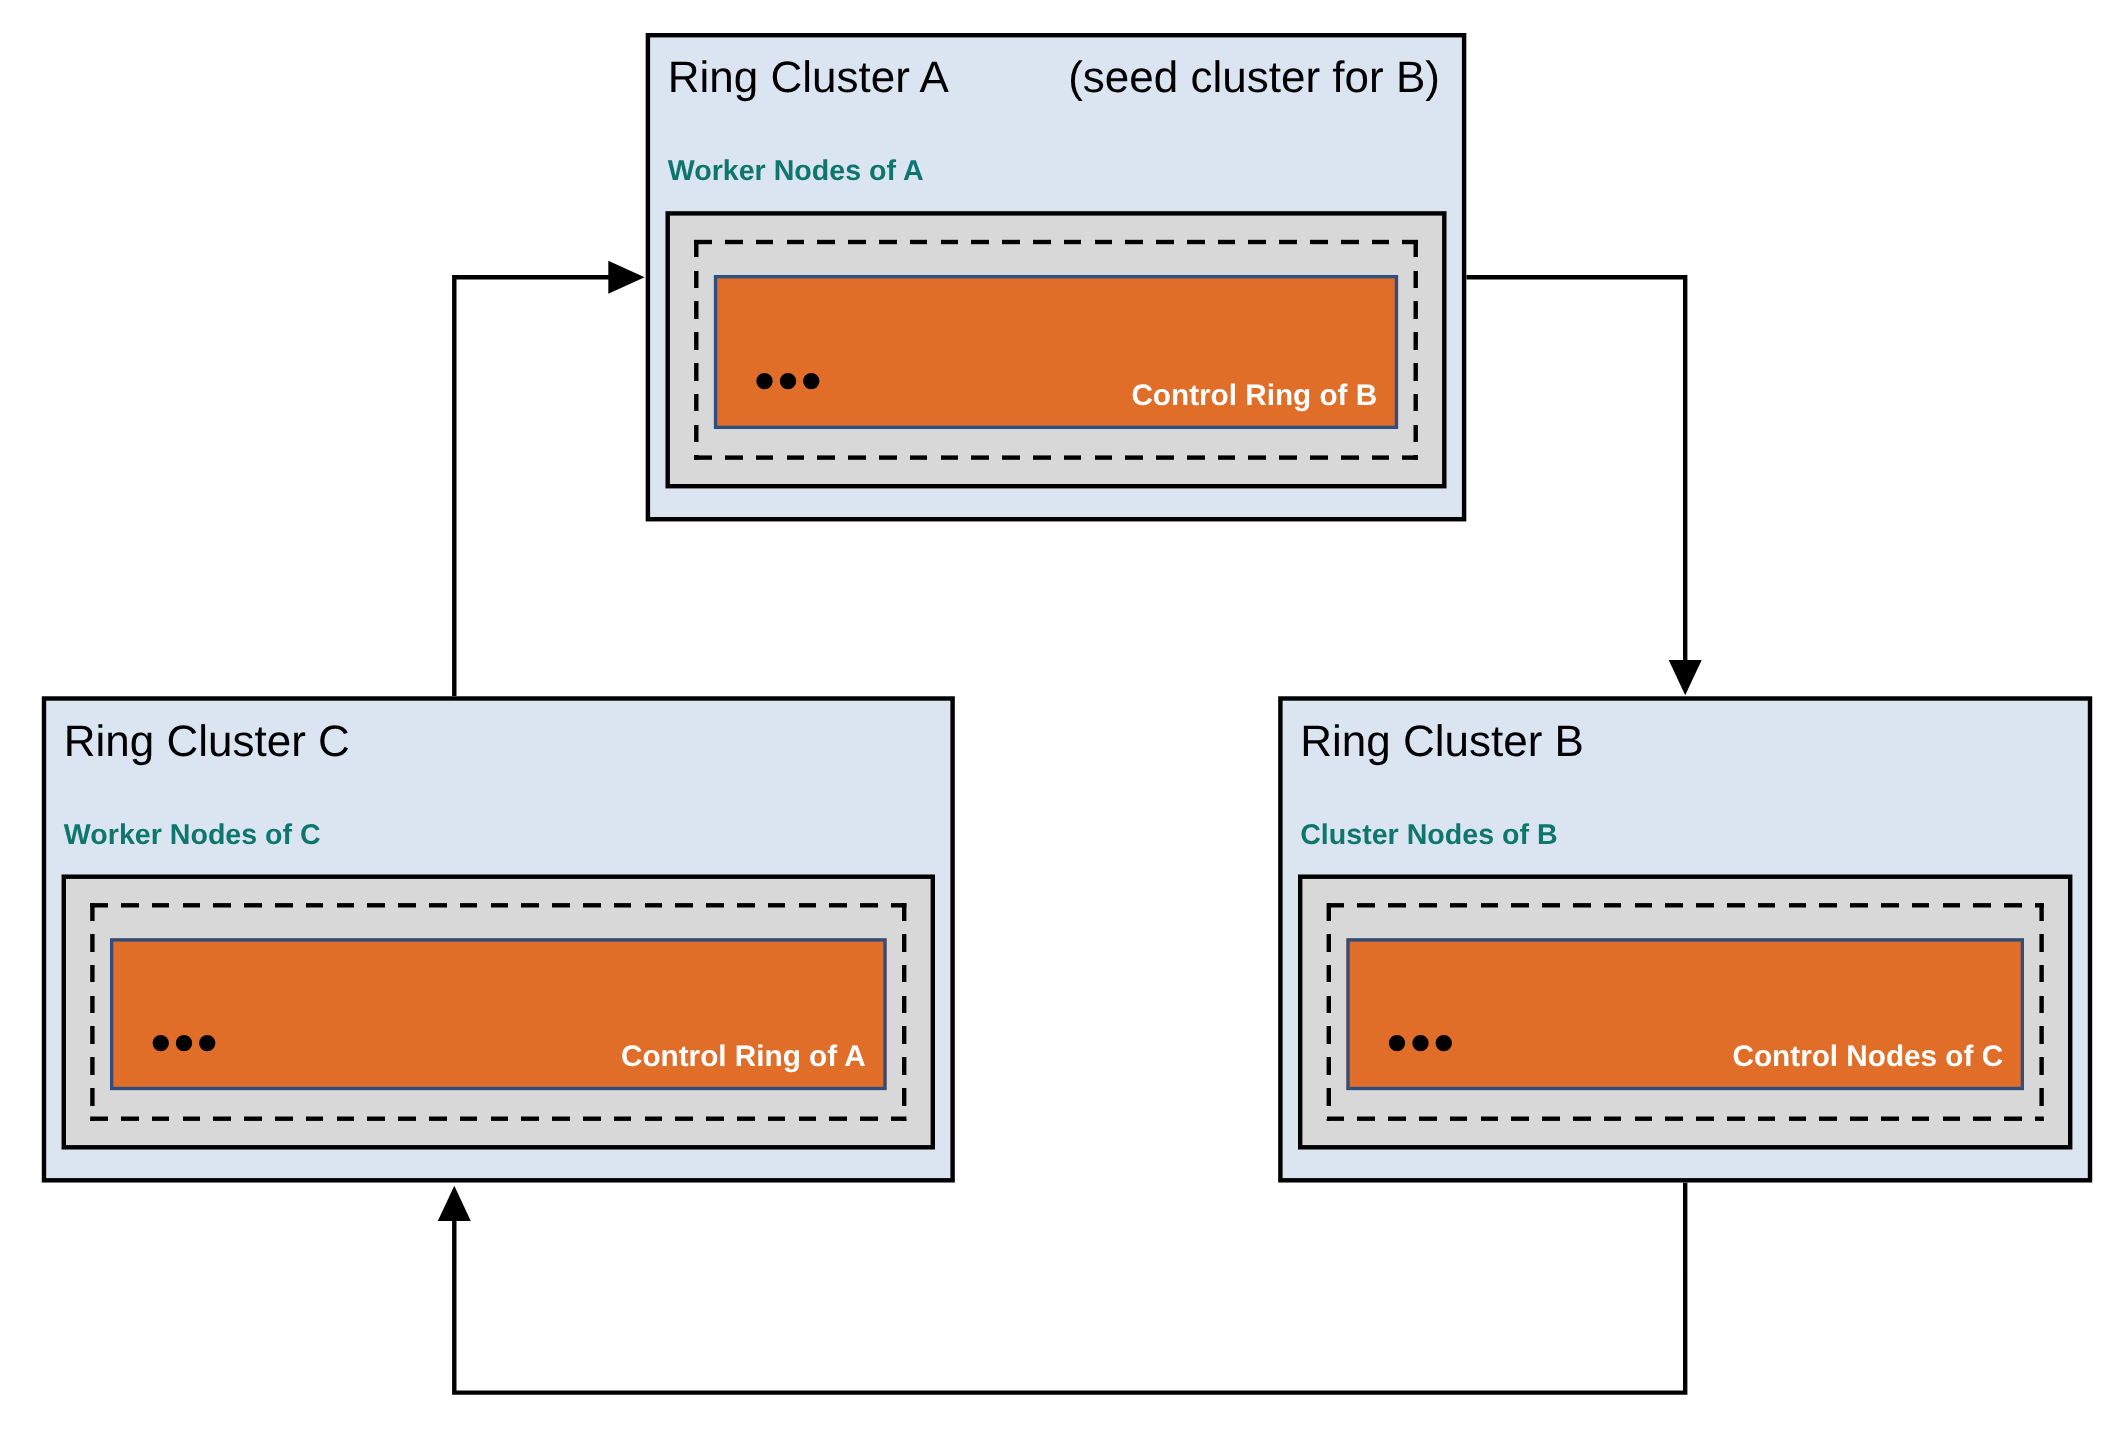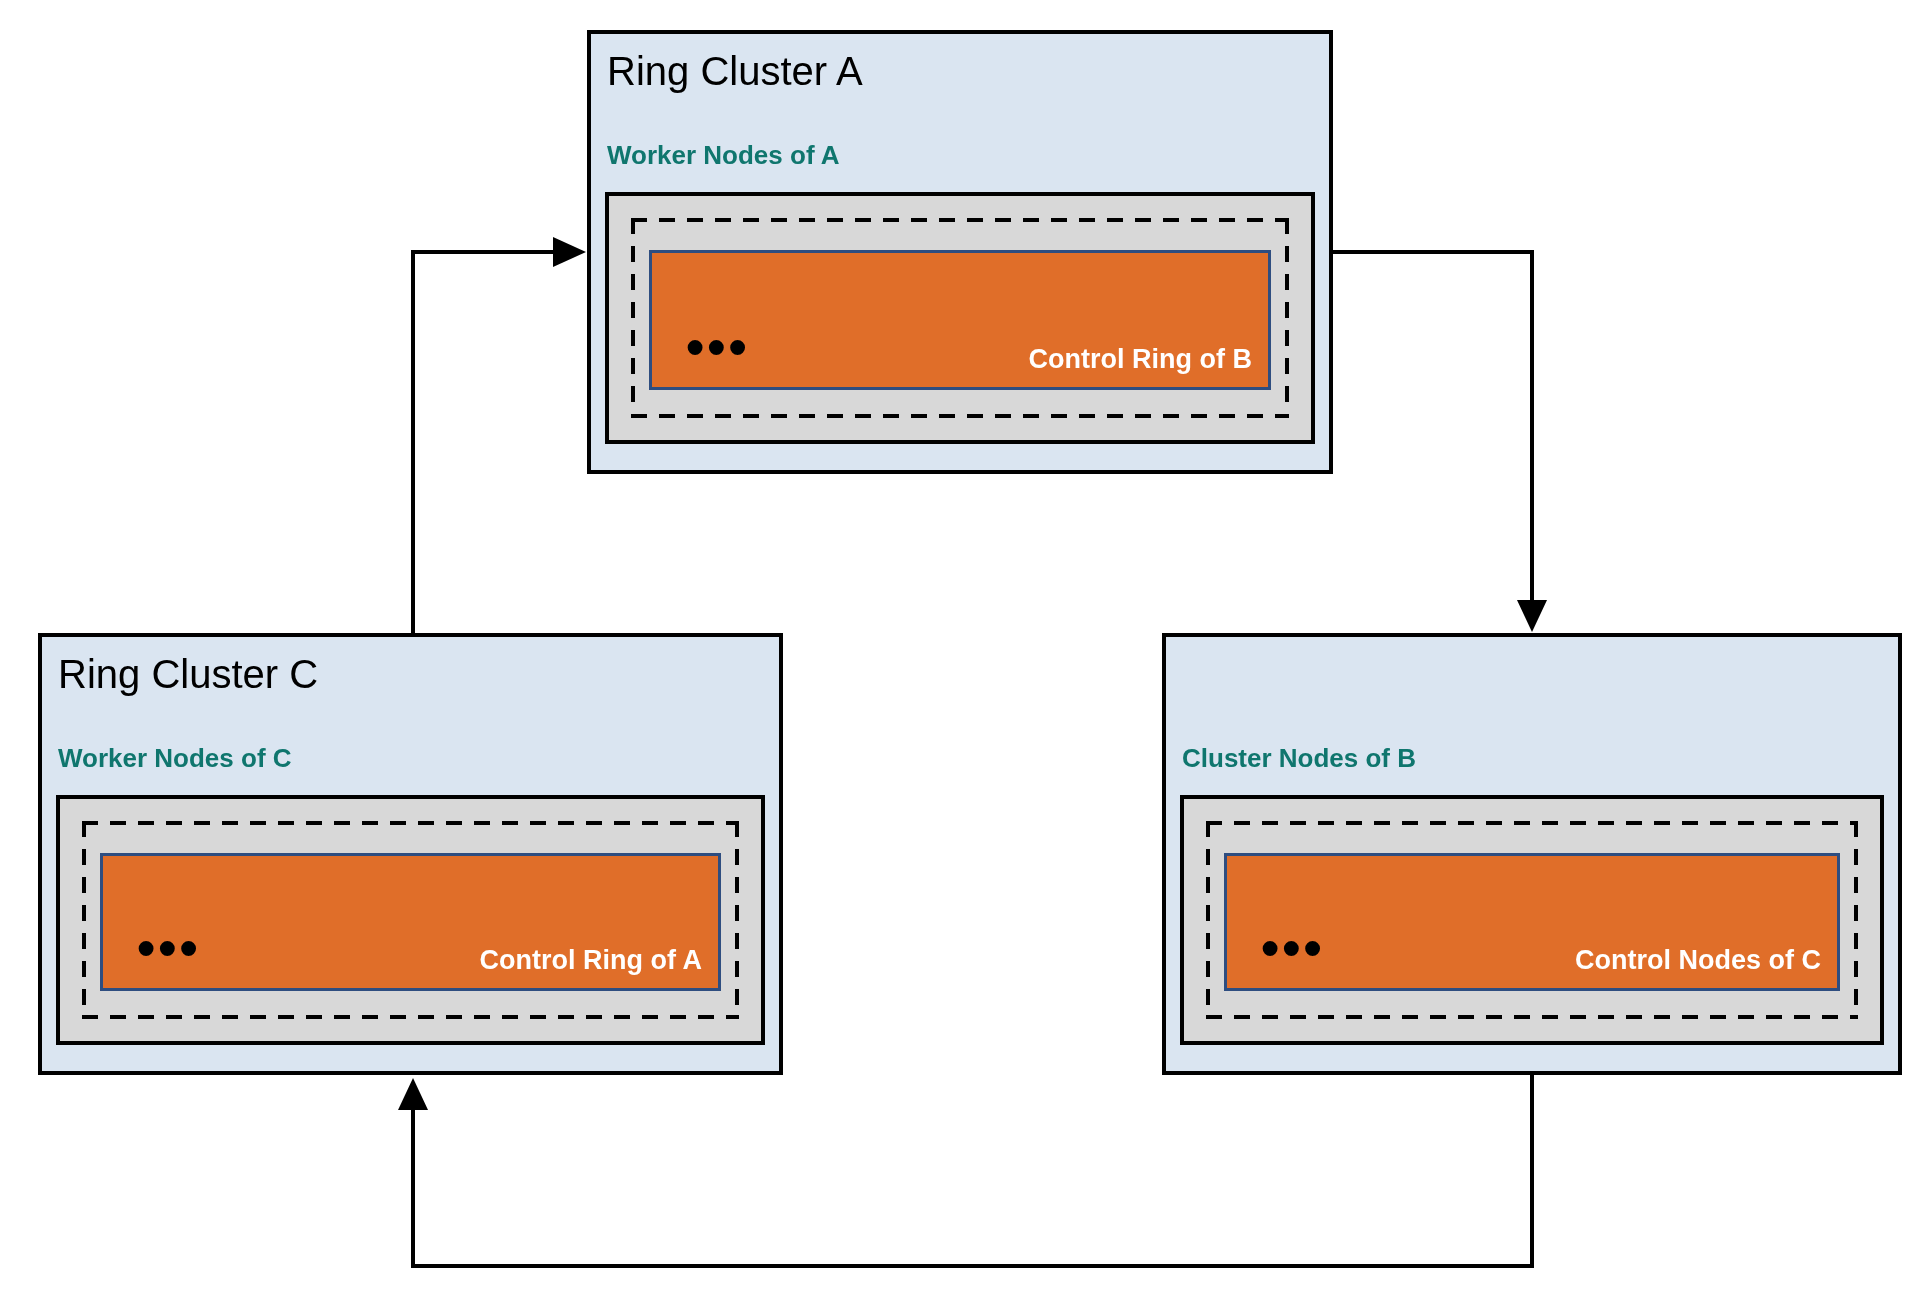--- a/index.html
+++ b/index.html
@@ -79,53 +79,55 @@
 
     <g>
       <path d="M 413 633 V 252 H 554" fill="none" stroke="#000" stroke-width="4"></path>
       <polygon points="553,237 553,267 586,252" fill="#000"></polygon>
     </g>
   </svg>
 
   <div class="cluster" style="left:587px;top:30px;width:746px;height:444px">
     <div class="title-row">
       <span>Ring Cluster A</span>
+      <span>(seed cluster for B)</span>
     </div>
     <div class="worker-label">Worker Nodes of A</div>
     <div class="node-box">
       <div class="dash dash-t"></div>
       <div class="dash dash-b"></div>
       <div class="dash dash-l"></div>
       <div class="dash dash-r"></div>
       <div class="control-plane">
         <span class="dots">•••</span>
         <span class="cp-label">Control Ring of B</span>
       </div>
     </div>
   </div>
 
-  <div class="cluster" style="left:38px;top:633px;width:745px;height:442px">
+  <div class="cluster" style="left:38px;top:633px;width:830px;height:442px">
     <div class="title-row">
       <span>Ring Cluster C</span>
     </div>
     <div class="worker-label">Worker Nodes of C</div>
     <div class="node-box">
       <div class="dash dash-t"></div>
       <div class="dash dash-b"></div>
       <div class="dash dash-l"></div>
       <div class="dash dash-r"></div>
       <div class="control-plane">
         <span class="dots">•••</span>
         <span class="cp-label">Control Ring of A</span>
       </div>
     </div>
   </div>
 
   <div class="cluster" style="left:1162px;top:633px;width:740px;height:442px">
     <div class="title-row">
+      <span>Ring Cluster B</span>
     </div>
     <div class="worker-label">Cluster Nodes of B</div>
     <div class="node-box">
       <div class="dash dash-t"></div>
       <div class="dash dash-b"></div>
       <div class="dash dash-l"></div>
       <div class="dash dash-r"></div>
       <div class="control-plane">
         <span class="dots">•••</span>
         <span class="cp-label">Control Nodes of C</span>

